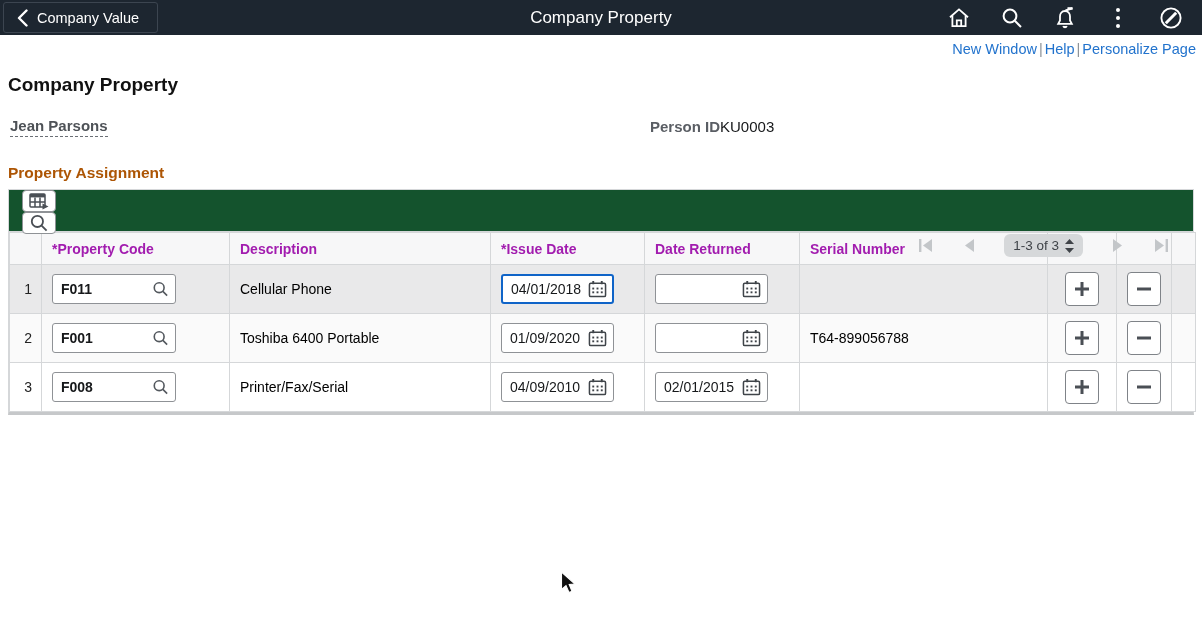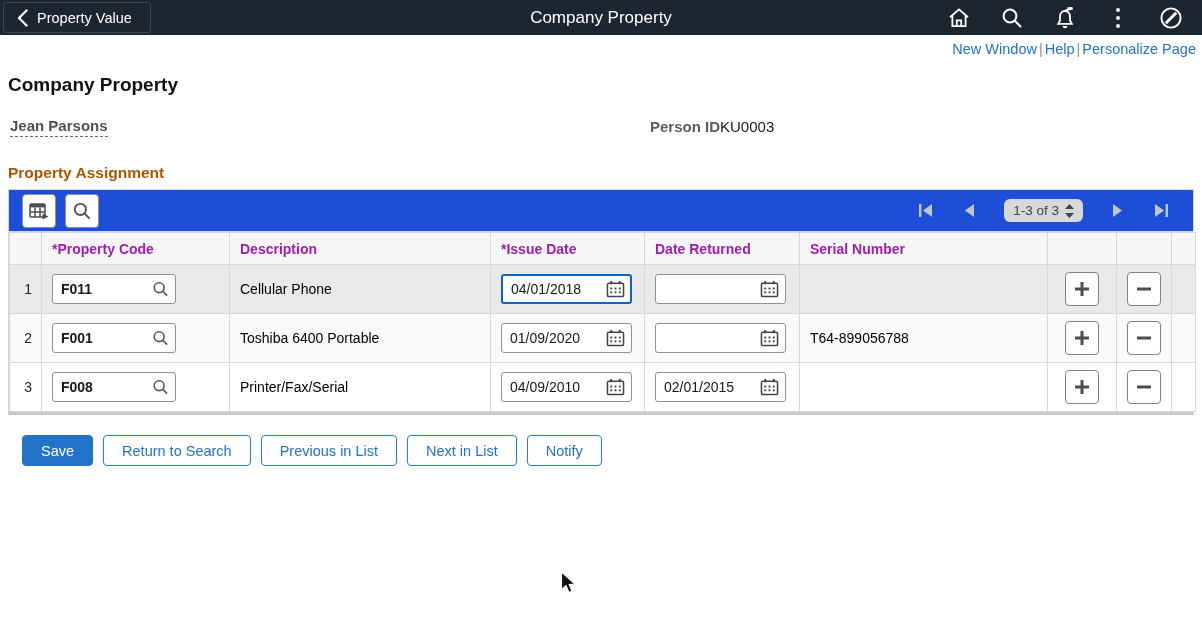--- a/index.html
+++ b/index.html
@@ -28,22 +28,22 @@
   .name-row { position:relative; margin-top:21px; height:20px; }
   .emp-name { display:inline-block; margin-left:2px; font-size:15px; font-weight:bold;
     color:#4e5257; border-bottom:1.5px dashed #6a6f75; padding-bottom:2px; cursor:pointer; }
   .person-id { position:absolute; left:642px; top:1px; font-size:15px; }
   .person-id .lbl { font-weight:bold; color:#5a5e64; }
   .person-id .val { color:#16181a; }
   .section-title { margin-top:27px; font-size:15.5px; font-weight:bold; color:#ad5504; }
   
   .grid-box { margin-top:7px; width:1186px; border:1px solid #d5d7d9;
     border-bottom:3px solid #c6c8ca; }
-  .grid-toolbar { height:42px; display:flex; align-items:center; padding:0 12px 0 13px;
-    background:#1d4ed8; border-bottom:1px solid #d5d7d9; }
+  .grid-toolbar { height:42px; display:flex; padding:0 12px 0 13px;
+    background:#14532d; border-bottom:1px solid #d5d7d9;flex-direction:column; }
   .tool-btn { width:34px; height:34px; background:#fff; border:1px solid #8f9296;
     border-radius:4px; display:flex; align-items:center; justify-content:center;
     margin-right:9px; cursor:pointer; }
   .pager { margin-left:auto; display:flex; align-items:center; gap:29px; padding-right:12px; }
   .pg-icon { cursor:pointer; display:flex; }
   .pg-pill { display:flex; align-items:center; gap:6px; background:#d6d8da;
     border-radius:6px; padding:4px 9px; font-size:13.5px; color:#3f4348; cursor:pointer; }
   table { border-collapse:collapse; width:100%; table-layout:fixed; font-size:14px; }
   th, td { border:1px solid #d5d7d9; padding:0 0 0 10px; vertical-align:middle; }
   thead th { height:32px; background:#f7f7f8; text-align:left; font-weight:bold; color:#a21caf; }
@@ -53,21 +53,21 @@
   tr.r2 td { background:#ffffff; }
   td.rownum { text-align:right; padding:0 9px 0 0; color:#222; }
   .col-num { width:32px; } .col-code { width:188px; } .col-desc { width:261px; }
   .col-issue { width:154px; } .col-ret { width:155px; } .col-ser { width:248px; }
   .col-plus { width:69px; } .col-minus { width:55px; } .col-end { width:24px; }
   .inwrap { position:relative; display:inline-block; }
   .txt-input { height:30px; border:1px solid #8f9296; border-radius:3px;
     font-size:14px; font-family:"Liberation Sans",sans-serif; color:#16181a;
     padding:0 28px 0 8px; background:#fff; }
   .code-input { width:124px;font-weight:bold; }
-  .date-input { width:131px; }
+  .date-input { width:113px; }
   .focused { border:2px solid #0f64c8; }
   .in-icon { position:absolute; top:50%; transform:translateY(-50%); right:7px;
     display:flex; cursor:pointer; }
   td.actcell { padding:0; text-align:center; }
   .pm-btn { width:34px; height:34px; background:#fff; border:1px solid #7f8388;
     border-radius:4px; display:inline-flex; align-items:center; justify-content:center;
     cursor:pointer; vertical-align:middle; }
   
   .btn-row { display:flex; gap:10px; margin:20px 0 0 14px; }
   .btn { height:31px; border-radius:4px; font-size:14.5px; padding:0 18px;
@@ -79,21 +79,21 @@
 </head>
 <body>
 
 <div class="topbar">
   <button class="back-btn">
     <span style="display:flex;">
       <svg width="13" height="18" viewBox="0 0 13 18">
           <path d="M10.5 1.5 L3 9 L10.5 16.5" fill="none" stroke="#fff" stroke-width="2.4" stroke-linecap="round" stroke-linejoin="round"></path>
         </svg>
     </span>
-    <span>Property Value</span>
+    <span>Company Value</span>
   </button>
   <div class="topbar-title">Company Property</div>
   <div class="topbar-icons">
     <span class="tb-icon">
       <svg width="24" height="24" viewBox="0 0 24 24" fill="none" stroke="#fff" stroke-width="1.8">
           <path d="M3 11.2 L12 3.4 L21 11.2"></path>
           <path d="M5.4 9.6 V20.2 H18.6 V9.6"></path>
           <path d="M9.8 20.2 V14.4 H14.2 V20.2"></path>
         </svg>
     </span>
@@ -418,26 +418,19 @@
                     <path d="M1 8 H15"></path>
                   </svg>
                 </span>
               </button></td>
           <td></td>
         </tr>
       </tbody>
     </table>
   </div>
 
-  <div class="btn-row">
-    <button class="btn btn-primary">Save</button>
-    <button class="btn btn-sec">Return to Search</button>
-    <button class="btn btn-sec">Previous in List</button>
-    <button class="btn btn-sec">Next in List</button>
-    <button class="btn btn-sec">Notify</button>
-  </div>
 </div>
 
 <div class="cursor">
   <svg width="18" height="24" viewBox="0 0 18 24">
       <path d="M1.5 1 L1.5 18.5 L6 14.6 L9 21.5 L12 20.2 L9.2 13.4 L15 13 Z" fill="#111" stroke="#fff" stroke-width="1.1"></path>
     </svg>
 </div>
 
 </body></html>

